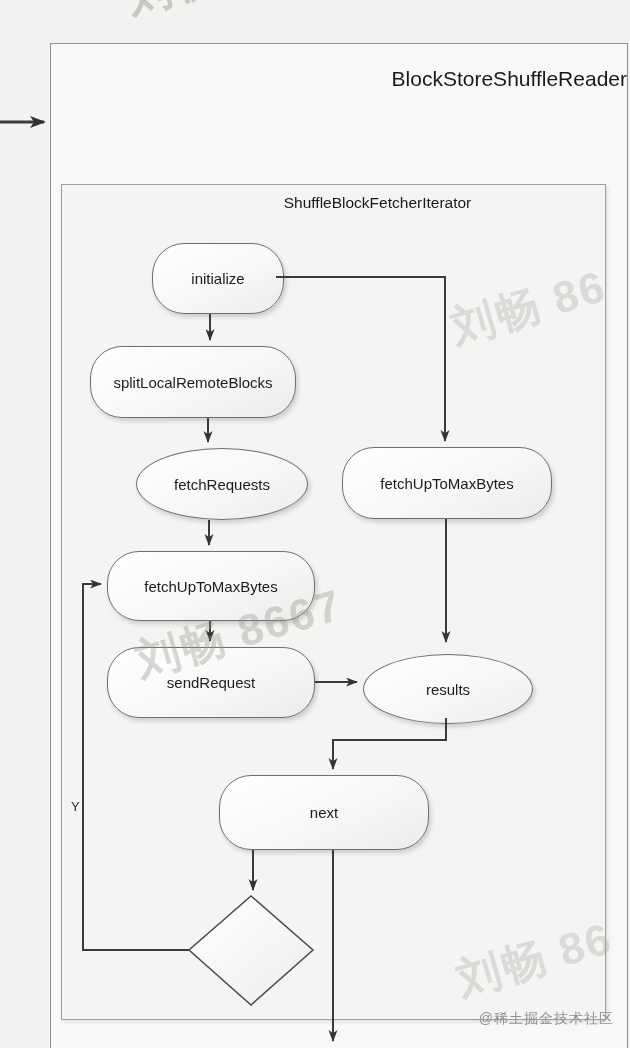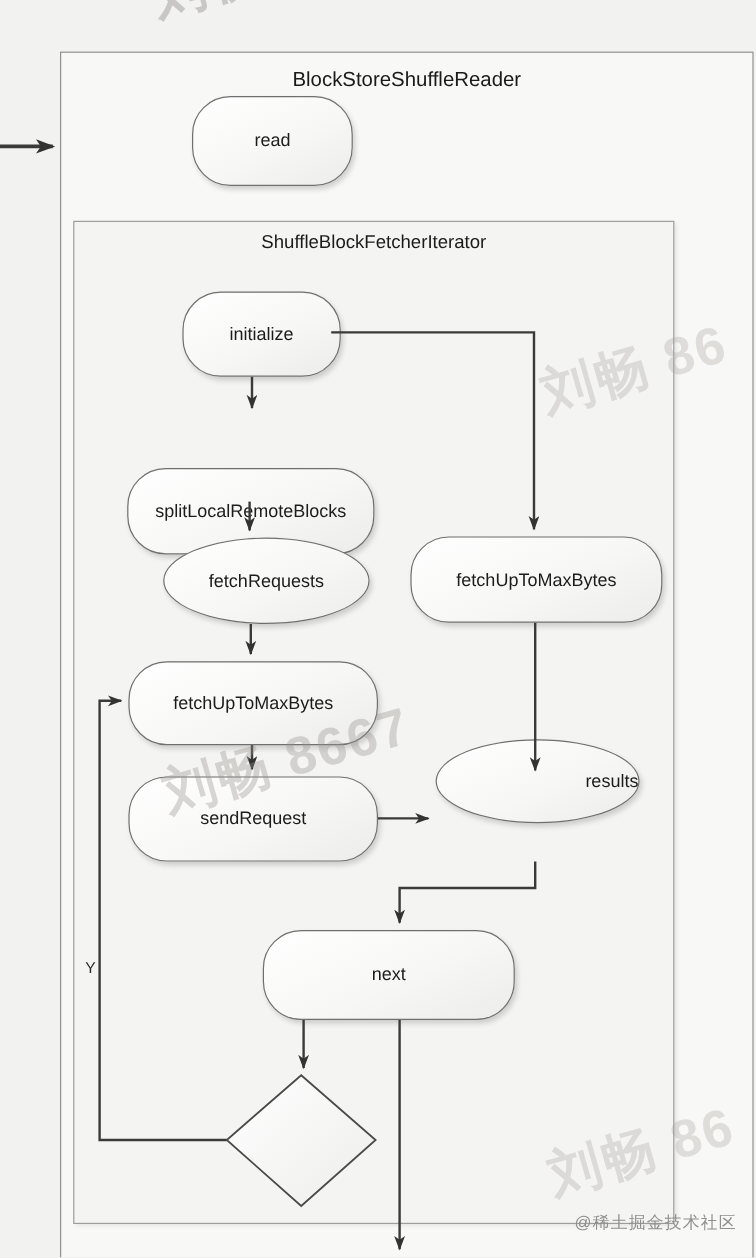--- a/index.html
+++ b/index.html
@@ -1,23 +1,23 @@
 <!DOCTYPE html>
 <html><head>
 <meta charset="utf-8">
 <style>
   html,body{margin:0;padding:0;}
   body{font-family:"Liberation Sans","DejaVu Sans",sans-serif;background:#e9e9e8;}
   #stage{position:relative;width:630px;height:1048px;overflow:hidden;
          background:#f2f2f1;}
   .box{position:absolute;border:1px solid #909090;}
   .outer-box{background:#f8f8f7;}
-  .inner-box{background:#f4f4f3;border-color:#9e9e9e;box-shadow:2px 2px 4px rgba(0,0,0,0.10);}
+  .inner-box{background:#f4f4f3;border-color:#9e9e9e;box-shadow:2px 2px 4px rgba(0,0,0,0.10);padding-left:44px;}
   .box-title{position:absolute;width:100%;text-align:center;color:#1a1a1a;}
-  .outer-title{top:13px;font-size:17px;}
+  .outer-title{top:23px;font-size:21px;text-align:right;}
   .inner-title{top:9px;font-size:15.5px;}
   .node{position:absolute;display:flex;align-items:center;justify-content:center;
         background:linear-gradient(155deg,#ffffff 0%,#f7f7f6 55%,#ececeb 100%);
         border:1px solid #6f6f6f;border-radius:32px;
         box-shadow:2px 3px 4px rgba(70,70,70,0.22);
         font-size:15px;color:#1c1c1c;z-index:3;white-space:nowrap;}
   .ellipse{border-radius:50%;}
   .small-label{position:absolute;font-size:13px;color:#2a2a2a;z-index:4;}
   .decision-label{position:absolute;z-index:4;font-size:15px;color:#1c1c1c;
                   text-align:center;line-height:24px;}
@@ -36,49 +36,46 @@
 <div id="stage">
 
   <div class="box outer-box" style="left:50px;top:43px;width:576px;height:1020px;">
     <div class="box-title outer-title">BlockStoreShuffleReader</div>
   </div>
 
   <div class="box inner-box" style="left:61px;top:184px;width:499px;height:834px;">
     <div class="box-title inner-title">ShuffleBlockFetcherIterator</div>
   </div>
 
-  <div class="node" style="left:160px;top:80px;width:132px;height:73px;">
-    <span>read</span>
-  </div>
 
   <div class="node" style="left:152px;top:243px;width:130px;height:69px;">
     <span>initialize</span>
   </div>
 
-  <div class="node" style="left:106px;top:346px;width:204px;height:70px;margin-top:44px;">
+  <div class="node" style="left:90px;top:346px;width:204px;height:70px;">
     <span>splitLocalRemoteBlocks</span>
   </div>
 
   <div class="node ellipse" style="left:136px;top:448px;width:170px;height:70px;">
     <span>fetchRequests</span>
   </div>
 
   <div class="node" style="left:342px;top:447px;width:208px;height:70px;">
     <span>fetchUpToMaxBytes</span>
   </div>
 
   <div class="node" style="left:107px;top:551px;width:206px;height:68px;">
     <span>fetchUpToMaxBytes</span>
   </div>
 
   <div class="node" style="left:107px;top:647px;width:206px;height:69px;">
     <span>sendRequest</span>
   </div>
 
-  <div class="node ellipse" style="left:363px;top:616px;width:168px;height:68px;justify-content:flex-end;">
+  <div class="node ellipse" style="left:363px;top:654px;width:168px;height:68px;">
     <span>results</span>
   </div>
 
   <div class="node" style="left:219px;top:775px;width:208px;height:73px;">
     <span>next</span>
   </div>
 
   <div class="decision-label" style="left:211px;top:926px;width:80px;">
     <div>remote</div>
     <div>record</div>

